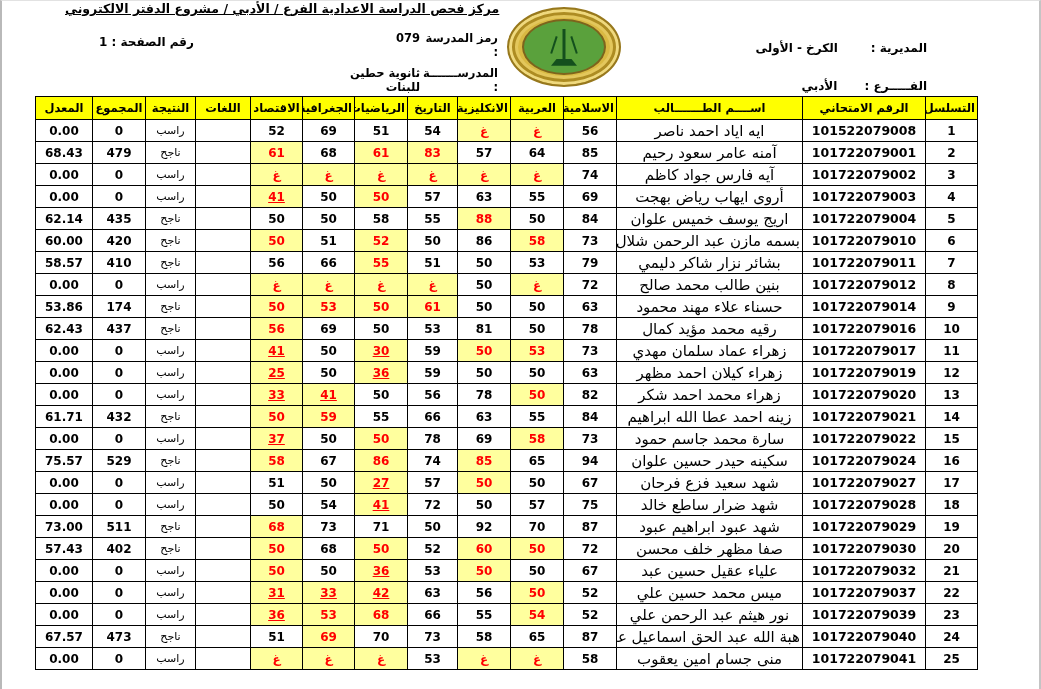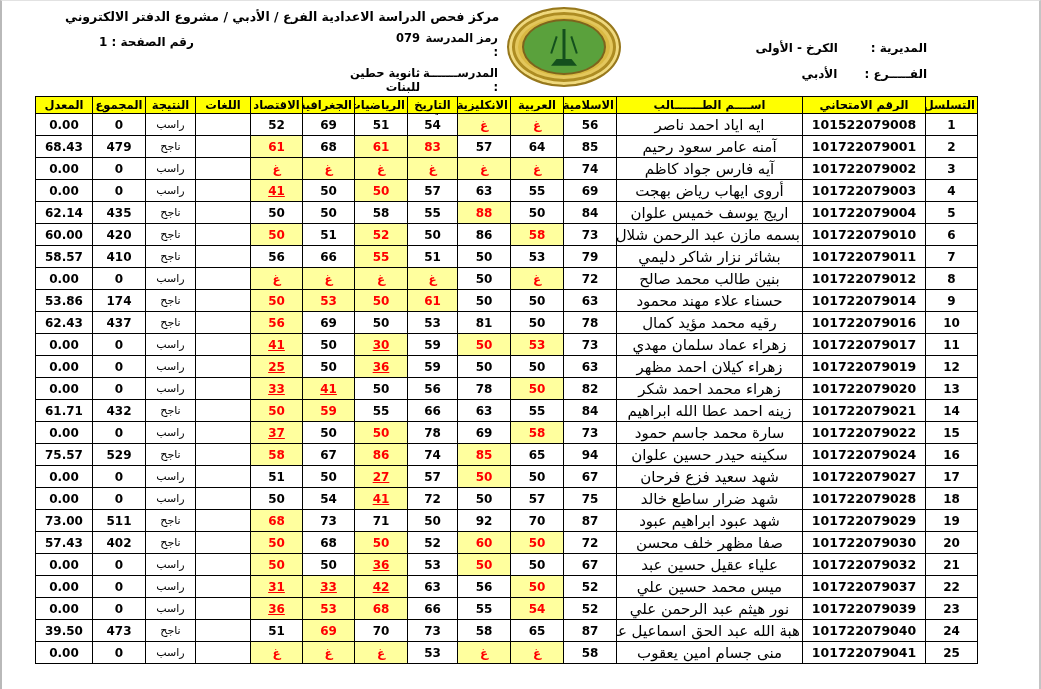--- a/index.html
+++ b/index.html
@@ -12,22 +12,22 @@
     border-left:2px solid #b9b9b9;border-right:2px solid #c4c4c4;border-top:1px solid #e2e2e2;
     box-sizing:border-box;
   }
   
   .hdr{position:absolute;top:0;left:0;right:0;height:95px;}
   .t-right{position:absolute;top:7px;right:10px;text-align:right;font-size:13px;font-weight:bold;direction:rtl;}
   .kv-right{position:absolute;right:112px;text-align:right;direction:rtl;font-size:12px;font-weight:bold;}
   .kv-right .lbl{display:inline-block;min-width:62px;}
   .kv-right .val{margin-right:23px;}
   .dir-line{top:40px;}
-  .br-line{top:66px;}
-  .t-left{position:absolute;top:8px;left:63px;font-size:12.5px;font-weight:bold;direction:rtl;}
+  .br-line{top:78px;}
+  .t-left{position:absolute;top:0;left:63px;font-size:12.5px;font-weight:bold;direction:rtl;text-decoration:underline;}
   .pageno{position:absolute;top:34px;left:97px;font-size:12px;font-weight:bold;direction:rtl;}
   .mid{position:absolute;top:30px;left:338px;width:158px;direction:rtl;font-size:11.5px;font-weight:bold;}
   .mid .row{display:flex;margin-bottom:7px;align-items:baseline;}
   .mid .lbl{width:78px;flex:none;}
   .mid .val{flex:1;text-align:right;}
   .mid .year-row{justify-content:space-between;}
   
   .logo{position:absolute;left:505px;top:6px;width:114px;height:80px;}
   .logo-ring{position:absolute;inset:0;border-radius:50%;background:#d9b942;border:2px solid #97781d;
     box-shadow:inset 0 0 0 3px #efd97e,inset 0 0 0 6px #ad8c22,inset 0 0 0 9px #e3c75c;box-sizing:border-box;}
@@ -41,21 +41,21 @@
     clip-path:polygon(0 100%,100% 100%,78% 0,22% 0);}
   
   table.res{
     position:absolute;top:95px;left:33px;width:942px;border-collapse:collapse;table-layout:fixed;
     direction:rtl;
   }
   table.res th,table.res td{
     border:1px solid #000;padding:0 2px;height:22px;overflow:hidden;white-space:nowrap;
     text-align:center;vertical-align:middle;box-sizing:border-box;
   }
-  table.res thead th{background:#ffff00;font-weight:bold;font-size:11.5px;height:17px;}
+  table.res thead th{background:#ffff00;font-weight:bold;font-size:11.5px;height:23px;}
   td.num{font-weight:bold;font-size:12px;font-family:"DejaVu Sans",sans-serif;}
   td.exam{font-weight:bold;font-size:12.5px;direction:ltr;margin-left:12px;}
   td.name{text-align:right;font-size:15px;padding-right:3px;}
   td.res-cell{font-size:11px;}
   td.score{font-weight:bold;font-size:12px;}
   td.hl{background:#ffff9e;color:#ff0000;}
   td.ul{background:#ffff9e;color:#ff0000;text-decoration:underline;margin-left:20px;}
 </style>
 </head>
 <body>
@@ -516,21 +516,21 @@
           <td class="score">87</td>
           <td class="score">65</td>
           <td class="score">58</td>
           <td class="score">73</td>
           <td class="score">70</td>
           <td class="score hl">69</td>
           <td class="score">51</td>
           <td class="score"></td>
           <td class="res-cell">ناجح</td>
           <td class="num">473</td>
-          <td class="num">39.50</td>
+          <td class="num">67.57</td>
         </tr>
         <tr>
           <td class="num">25</td>
           <td class="exam">101722079041</td>
           <td class="name">منى جسام امين يعقوب</td>
           <td class="score">58</td>
           <td class="score hl">غ</td>
           <td class="score hl">غ</td>
           <td class="score">53</td>
           <td class="score hl">غ</td>

